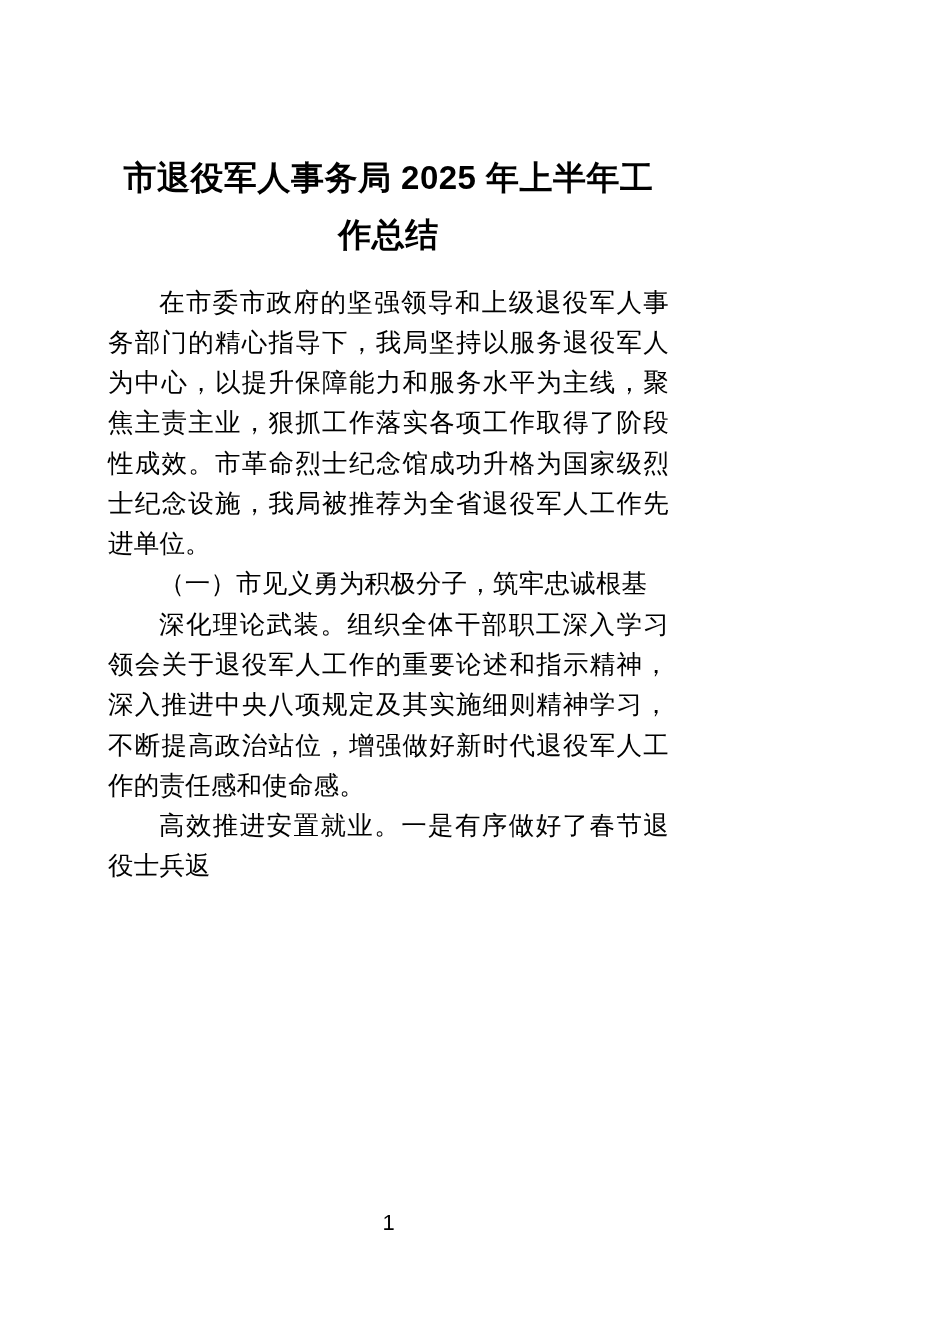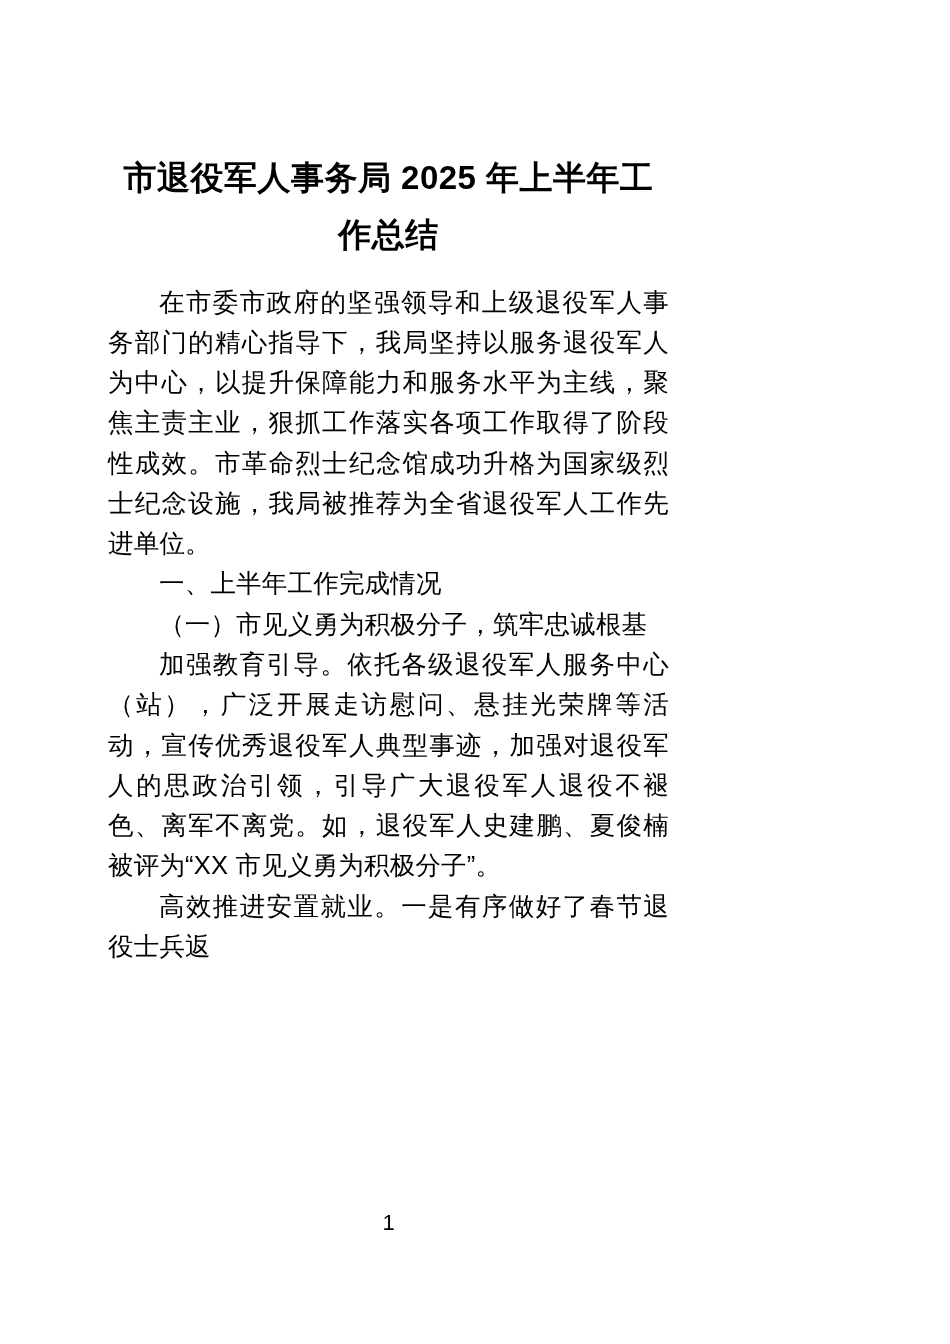--- a/index.html
+++ b/index.html
@@ -58,21 +58,20 @@
 <body>
 
 <div class="page">
 
   <h1 class="doc-title">
     <span>市退役军人事务局 2025 年上半年工作总结</span><br>
   </h1>
 
   <div class="body-block">
     <p class="para">在市委市政府的坚强领导和上级退役军人事务部门的精心指导下，我局坚持以服务退役军人为中心，以提升保障能力和服务水平为主线，聚焦主责主业，狠抓工作落实各项工作取得了阶段性成效。市革命烈士纪念馆成功升格为国家级烈士纪念设施，我局被推荐为全省退役军人工作先进单位。</p>
-    <p class="para">一、上半年工作完成情况</p>
     <p class="para">（一）市见义勇为积极分子，筑牢忠诚根基</p>
-    <p class="para">加强教育引导。依托各级退役军人服务中心（站），广泛开展走访慰问、悬挂光荣牌等活动，宣传优秀退役军人典型事迹，加强对退役军人的思政治引领，引导广大退役军人退役不褪色、离军不离党。如，退役军人史建鹏、夏俊楠被评为“XX 市见义勇为积极分子”。</p>
+    <p class="para">深化理论武装。组织全体干部职工深入学习领会关于退役军人工作的重要论述和指示精神，深入推进中央八项规定及其实施细则精神学习，不断提高政治站位，增强做好新时代退役军人工作的责任感和使命感。</p>
     <p class="para">高效推进安置就业。一是有序做好了春节退役士兵返</p>
   </div>
 
   <div class="page-number">1</div>
 
 </div>
 
 </body></html>

